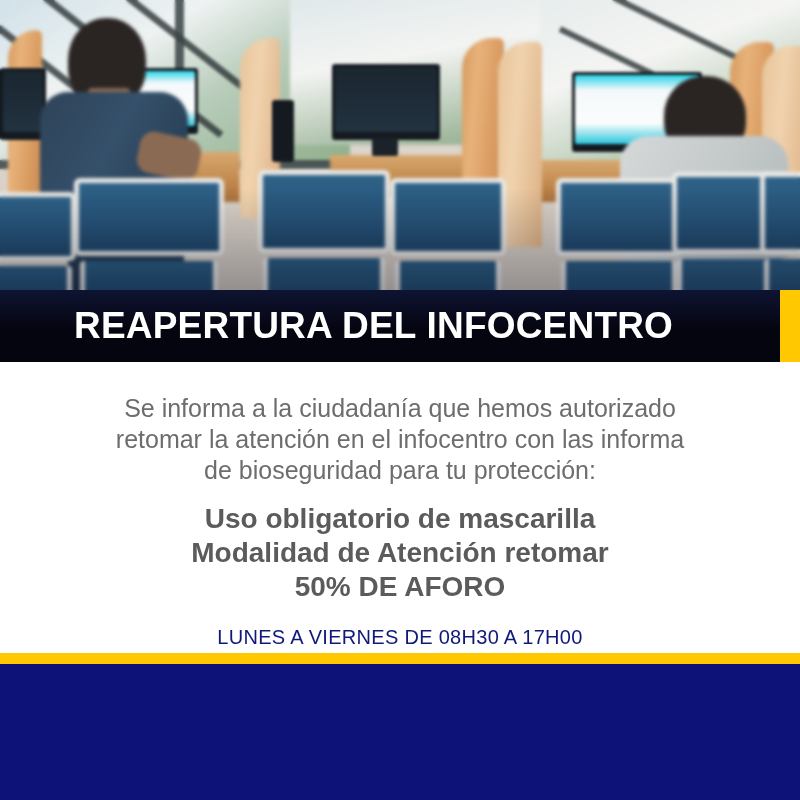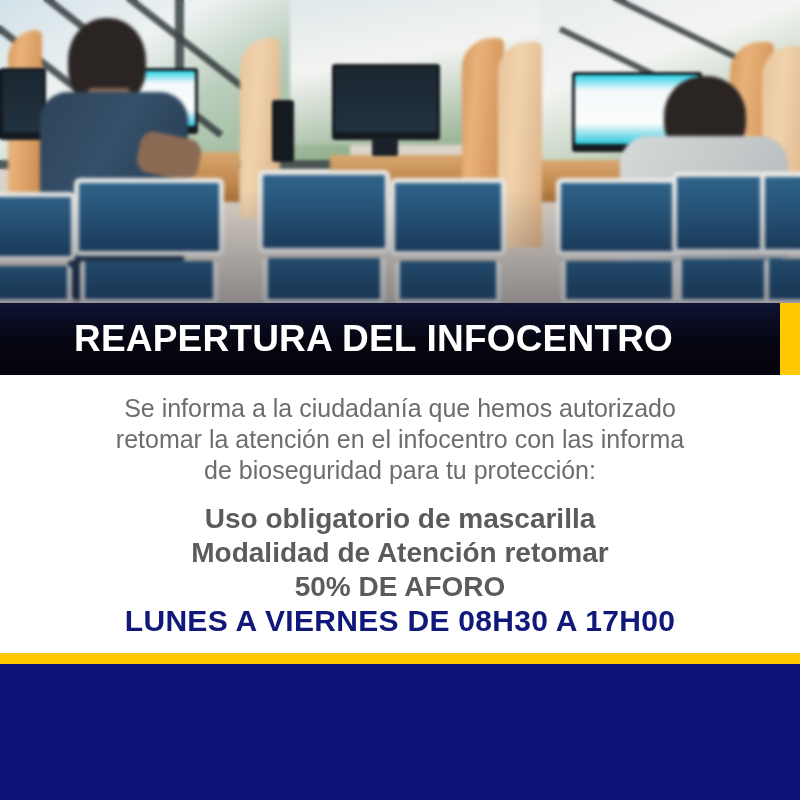--- a/index.html
+++ b/index.html
@@ -95,21 +95,21 @@
     position:absolute; left:0; top:0; width:800px; height:305px;
     backdrop-filter:blur(1.4px);
   }
   .ph-vignette {
     position:absolute; left:0; top:0; width:800px; height:305px;
     background:linear-gradient(180deg, rgba(0,0,0,0) 62%, rgba(10,12,30,.35) 100%);
   }
 
   
   .banner {
-    position:absolute; left:0; top:303px; width:800px; height:72px;
+    position:absolute; left:0; top:290px; width:800px; height:72px;
     background:#0a0a24;
     overflow:hidden;
   }
   .banner-dark {
     position:absolute; inset:0;
     background:linear-gradient(180deg,#0e1433 0%, #05050f 55%, #04040c 100%);
     opacity:.93;
   }
   .banner-accent {
     position:absolute; right:0; top:0; width:20px; height:72px;
@@ -133,21 +133,22 @@
     color:#6d6d6d; font-size:25px; line-height:31px; font-weight:normal;
     padding:0 49px;
   }
   .intro div { white-space:nowrap; }
   .measures {
     margin-top:16px;
     color:#5b5b5b; font-size:28px; line-height:34px; font-weight:bold;
   }
   .measures div { white-space:nowrap; }
   .hours {
-    color:#10197a; font-size:30px; font-weight:bold; letter-spacing:.3px;
+    margin-top:22px;
+    color:#10197a; font-size:20px; font-weight:normal; letter-spacing:.3px;
     white-space:nowrap;
   }
 
   
   .yellow-rule {
     position:absolute; left:0; top:653px; width:800px; height:11px;
     background:#ffc800;
   }
   .footer {
     position:absolute; left:0; top:664px; width:800px; height:136px;

